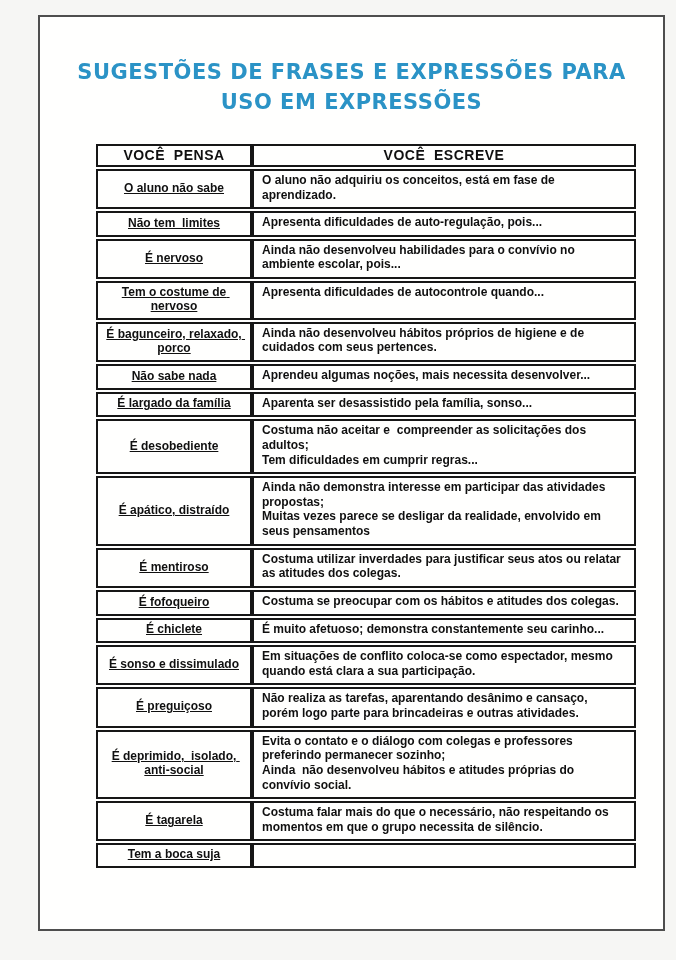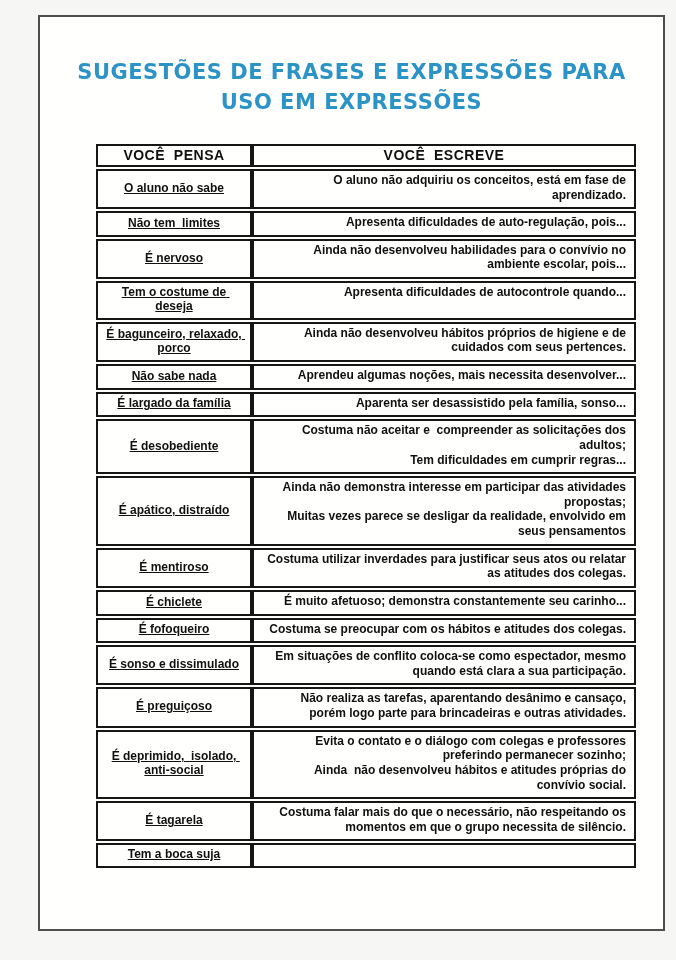--- a/index.html
+++ b/index.html
@@ -66,21 +66,21 @@
     padding: 2px 6px 4px;
     line-height: 1.2;
     text-decoration: underline;
   }
   td.escreve {
     text-align: left;
     vertical-align: top;
     padding: 2px 8px 5px;
     line-height: 1.22;
   }
-  td.escreve div { margin: 0; text-align: right; }
+  td.escreve div { margin: 0; }
 </style>
 </head>
 <body>
 
 <div class="canvas">
   <div class="sheet">
     <h1 class="title"><span>SUGESTÕES DE FRASES E EXPRESSÕES PARA</span><br><span>USO EM EXPRESSÕES</span></h1>
 
     <table class="phrases">
       <thead>
@@ -96,21 +96,21 @@
           </tr>
           <tr>
             <td class="pensa">Não tem  limites</td>
             <td class="escreve"><div>Apresenta dificuldades de auto-regulação, pois...</div></td>
           </tr>
           <tr>
             <td class="pensa">É nervoso</td>
             <td class="escreve"><div>Ainda não desenvolveu habilidades para o convívio no ambiente escolar, pois...</div></td>
           </tr>
           <tr>
-            <td class="pensa">Tem o costume de deseja</td>
+            <td class="pensa">Tem o costume de nervoso</td>
             <td class="escreve"><div>Apresenta dificuldades de autocontrole quando...</div></td>
           </tr>
           <tr>
             <td class="pensa">É bagunceiro, relaxado, porco</td>
             <td class="escreve"><div>Ainda não desenvolveu hábitos próprios de higiene e de cuidados com seus pertences.</div></td>
           </tr>
           <tr>
             <td class="pensa">Não sabe nada</td>
             <td class="escreve"><div>Aprendeu algumas noções, mais necessita desenvolver...</div></td>
           </tr>
@@ -124,26 +124,26 @@
           </tr>
           <tr>
             <td class="pensa">É apático, distraído</td>
             <td class="escreve"><div>Ainda não demonstra interesse em participar das atividades propostas;</div><div>Muitas vezes parece se desligar da realidade, envolvido em seus pensamentos</div></td>
           </tr>
           <tr>
             <td class="pensa">É mentiroso</td>
             <td class="escreve"><div>Costuma utilizar inverdades para justificar seus atos ou relatar as atitudes dos colegas.</div></td>
           </tr>
           <tr>
+            <td class="pensa">É fofoqueiro</td>
+            <td class="escreve"><div>Costuma se preocupar com os hábitos e atitudes dos colegas.</div></td>
+          </tr>
+          <tr>
             <td class="pensa">É chiclete</td>
             <td class="escreve"><div>É muito afetuoso; demonstra constantemente seu carinho...</div></td>
-          </tr>
-          <tr>
-            <td class="pensa">É fofoqueiro</td>
-            <td class="escreve"><div>Costuma se preocupar com os hábitos e atitudes dos colegas.</div></td>
           </tr>
           <tr>
             <td class="pensa">É sonso e dissimulado</td>
             <td class="escreve"><div>Em situações de conflito coloca-se como espectador, mesmo quando está clara a sua participação.</div></td>
           </tr>
           <tr>
             <td class="pensa">É preguiçoso</td>
             <td class="escreve"><div>Não realiza as tarefas, aparentando desânimo e cansaço, porém logo parte para brincadeiras e outras atividades.</div></td>
           </tr>
           <tr>

